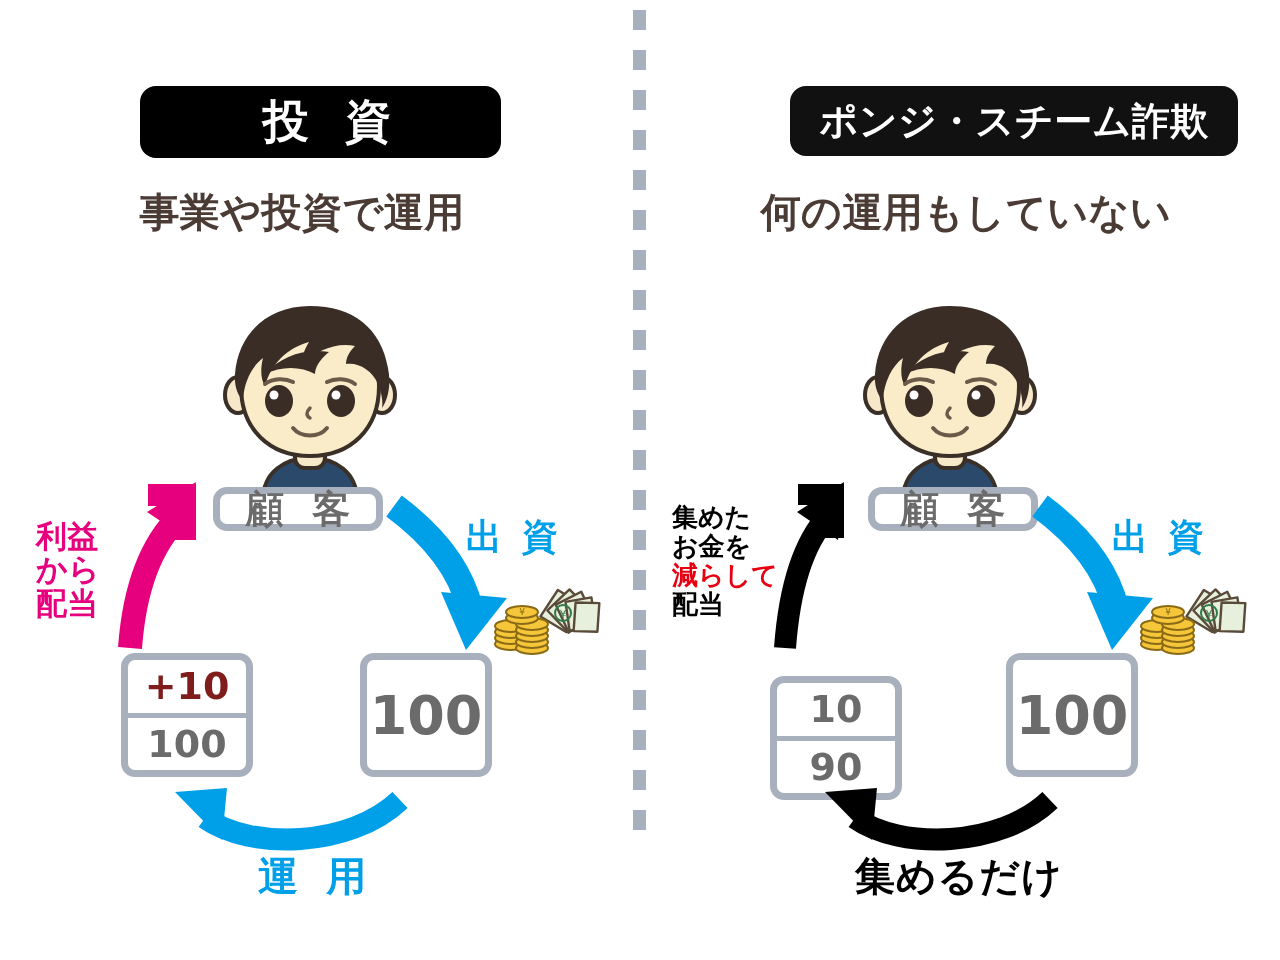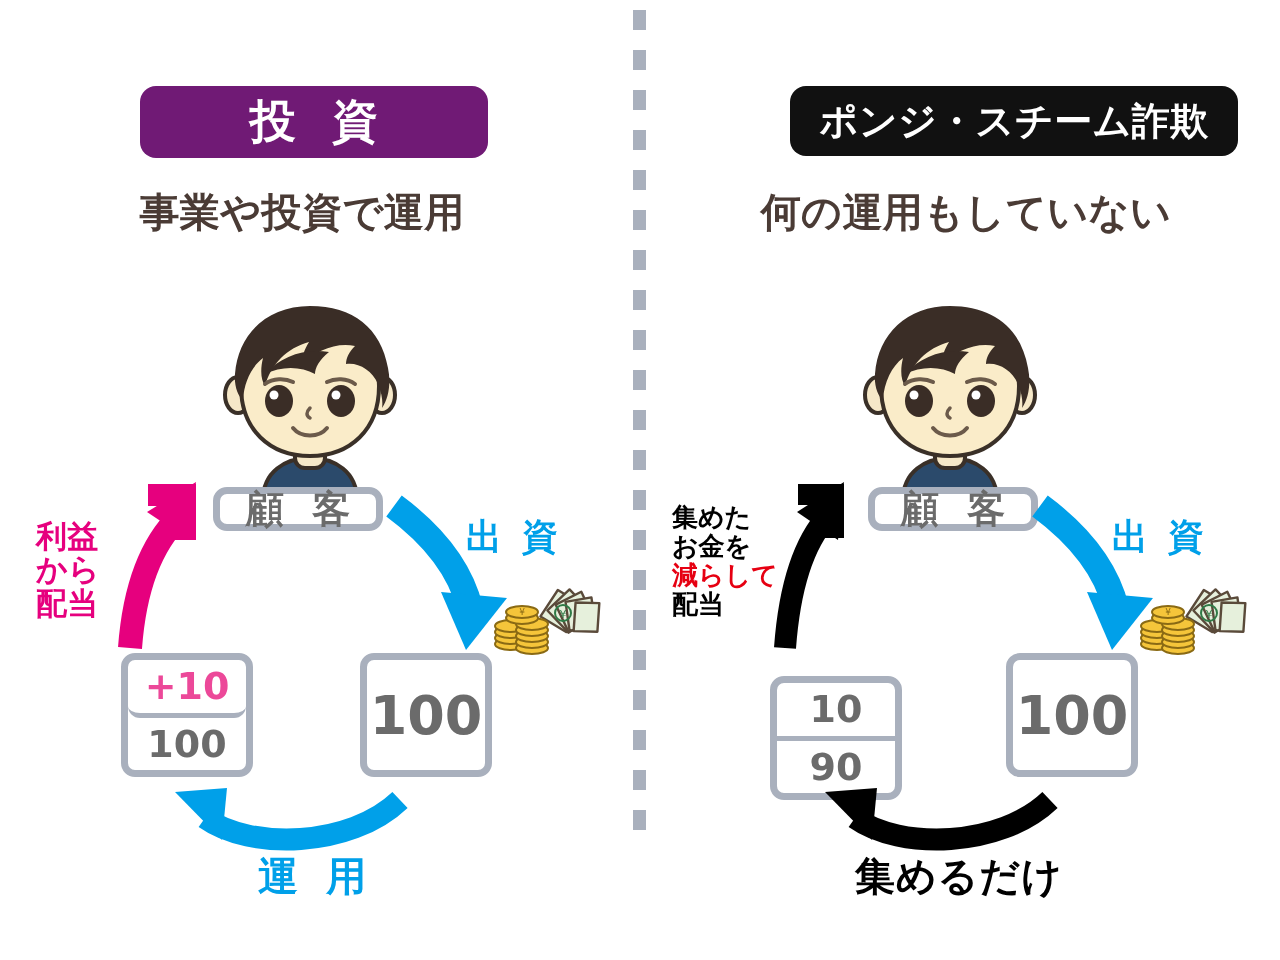--- a/index.html
+++ b/index.html
@@ -55,24 +55,25 @@
     align-items: center;
     justify-content: center;
     border-radius: 16px;
     color: #ffffff;
     font-weight: 800;
     letter-spacing: 0.02em;
   }
   .badge-invest {
     left: 140px;  top: 86px;
     width: 348px; height: 72px;
-    background: #701a75;
+    background: #000000;
     font-size: 46px;
     letter-spacing: 0.22em;
     text-indent: 0.22em;
+    padding-left: 13px;
   }
   .badge-ponzi {
     left: 790px;  top: 86px;
     width: 448px; height: 70px;
     background: #111111;
     font-size: 38px;
     letter-spacing: 0.01em;
   }
   .subtitle {
     position: absolute;
@@ -138,21 +139,21 @@
     align-items: center;
     justify-content: center;
     font-size: 38px;
     font-weight: 800;
     line-height: 1;
   }
   .card-split .half.top {
     border-bottom: 5px solid #a9b0bd;
   }
   .card-split-left  { left: 121px; top: 653px; }
-  .val-magenta { color: #ec4899; border-radius: 12px; }
+  .val-magenta { color: #7f1d1d; }
   .val-gray    { color: #6b6b6b; }
 
   
   .flow-label {
     position: absolute;
     font-weight: 800;
     line-height: 1.08;
   }
   .lbl-cyan  { color: #00a0e9; }
   .lbl-black { color: #000000; }

